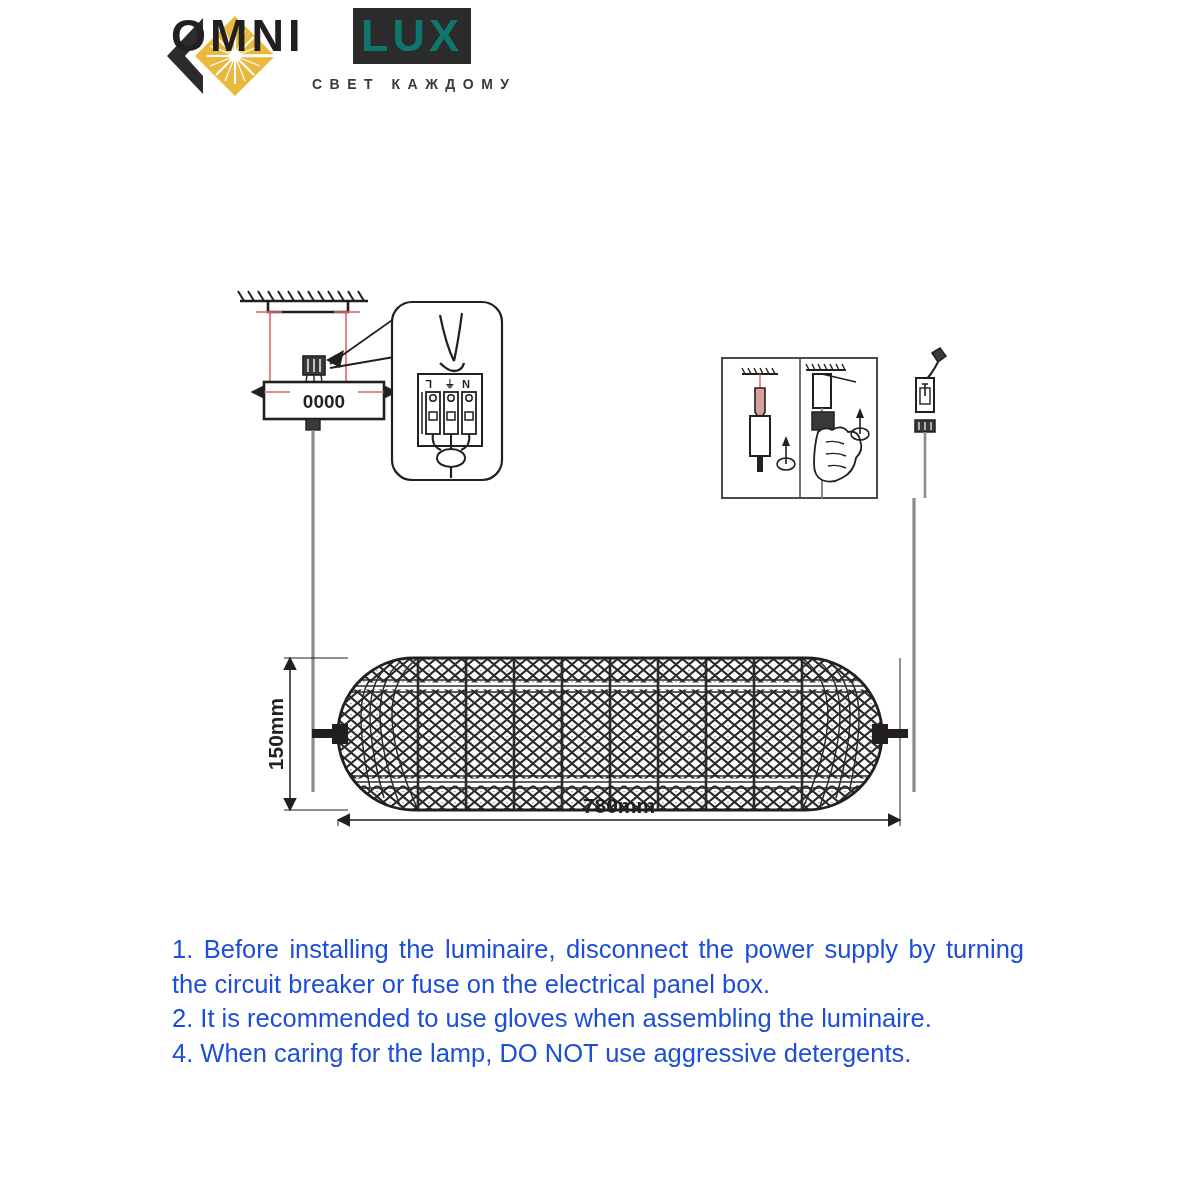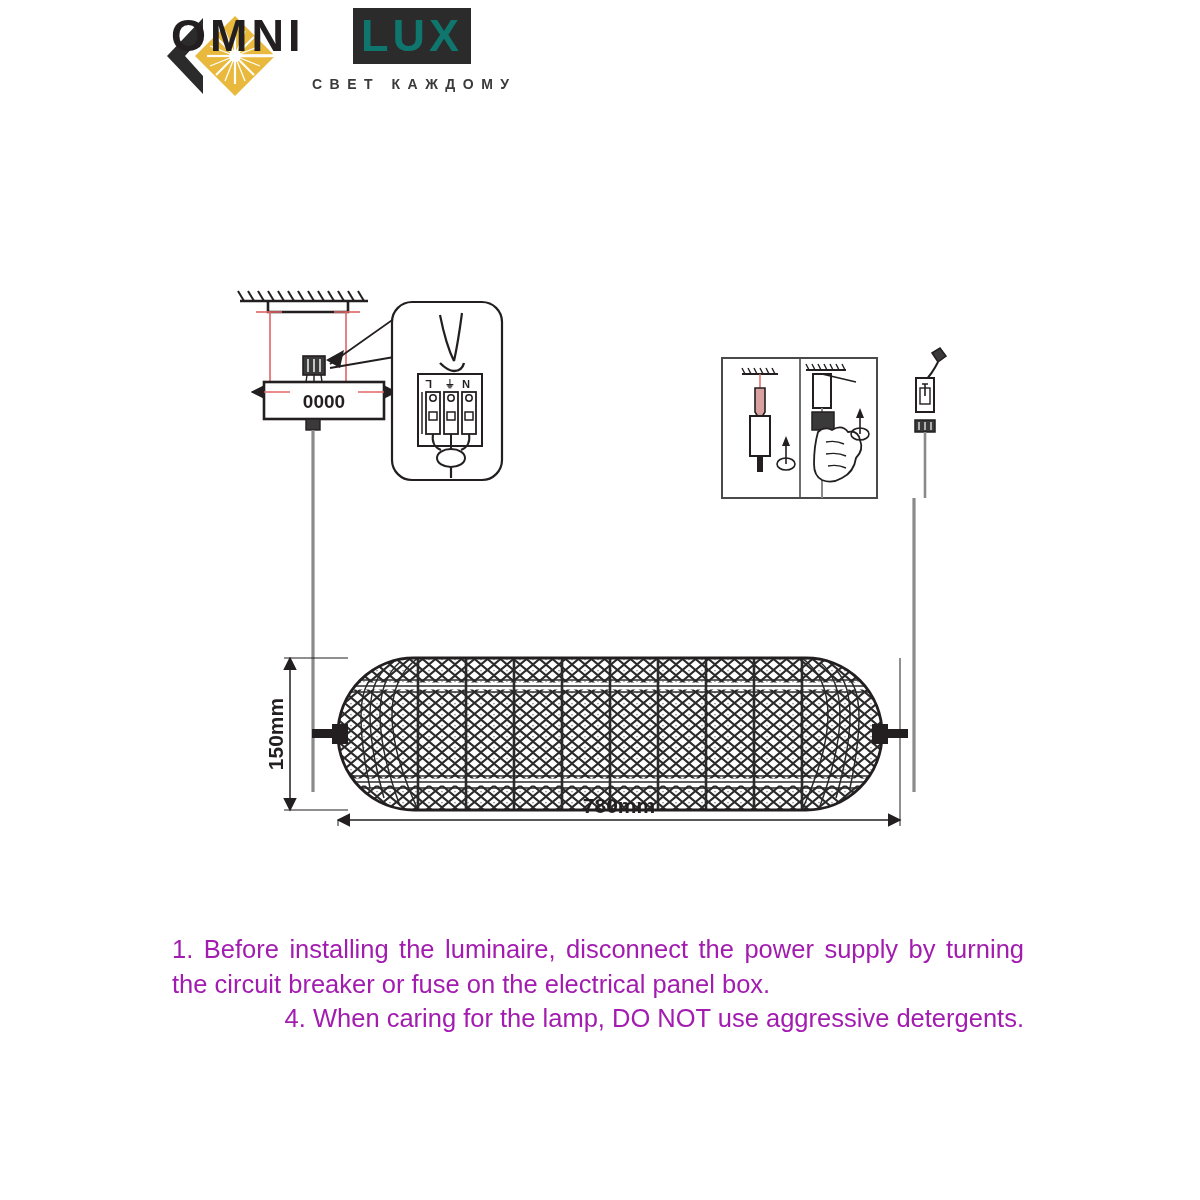--- a/index.html
+++ b/index.html
@@ -35,25 +35,25 @@
   }
 
   
   .diagram{position:absolute;left:0;top:120px;width:1200px;height:790px;}
 
   
   .instructions{
     position:absolute;left:172px;top:932px;width:852px;
   }
   .ins-line{
-    font-size:25.5px;line-height:34.5px;color:#a21caf;
+    font-size:25.5px;line-height:34.5px;color:#1d4ed8;
     margin:0;text-align:justify;
   }
   .ins-line:last-child{text-align:left;}
-  .ins-line.nojust{text-align:right;}
+  .ins-line.nojust{text-align:left;}
 </style>
 </head>
 <body>
 
 <div class="page">
 
   <div class="header">
 
     <div class="logo-wrap">
       <svg class="logo-mark" viewBox="0 0 118 88">
@@ -344,16 +344,17 @@
         <line x1="338" y1="700" x2="338" y2="706" stroke="#231f20" stroke-width="1"></line>
         <line x1="900" y1="538" x2="900" y2="706" stroke="#231f20" stroke-width="1"></line>
         <line x1="338" y1="700" x2="900" y2="700" stroke="#231f20" stroke-width="1.5" marker-start="url(#arrOut)" marker-end="url(#arrIn)"></line>
         <text x="619" y="693" font-family="Liberation Sans, sans-serif" font-size="21" font-weight="bold" fill="#231f20" text-anchor="middle">780mm</text>
       </g>
     </svg>
   </div>
 
   <div class="instructions">
     <p class="ins-line">1. Before installing the luminaire, disconnect the power supply by turning the circuit breaker or fuse on the electrical panel box.</p>
+    <p class="ins-line">2. It is recommended to use gloves when assembling the luminaire.</p>
     <p class="ins-line nojust">4. When caring for the lamp, DO NOT use aggressive detergents.</p>
   </div>
 
 </div>
 
 </body></html>

